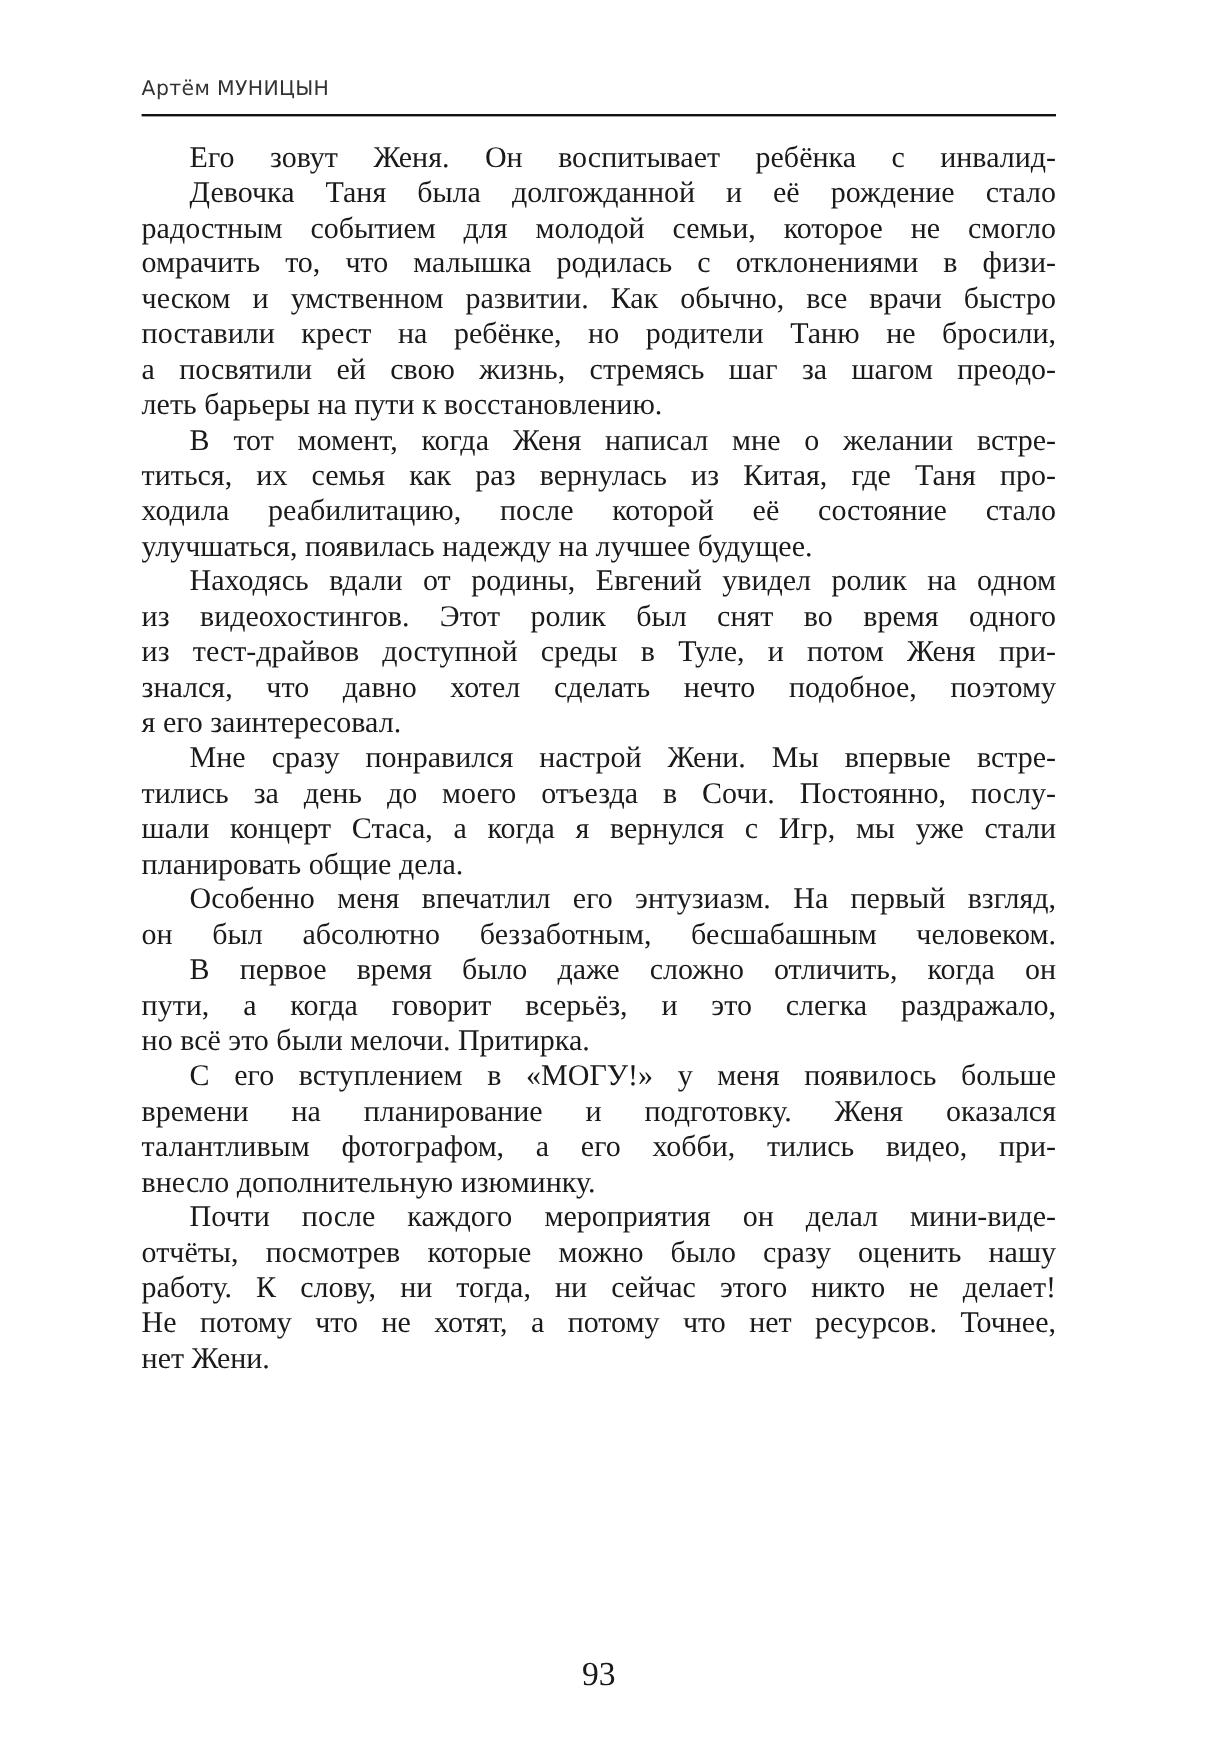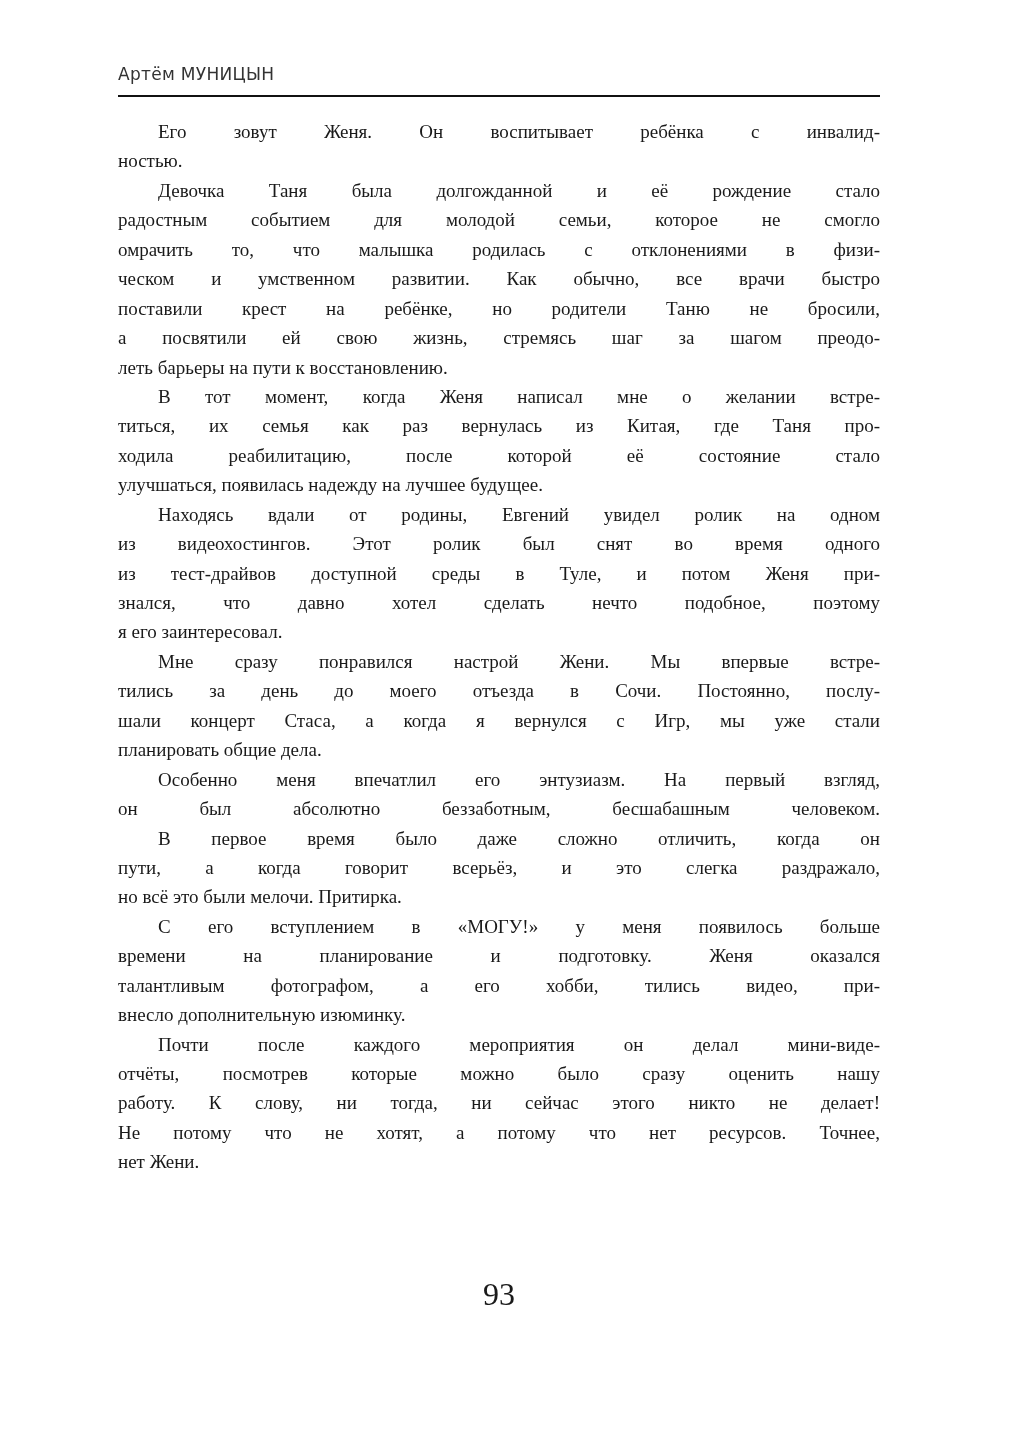--- a/index.html
+++ b/index.html
@@ -1,34 +1,33 @@
 <!DOCTYPE html>
 <html><head>
 <meta charset="utf-8">
 <style>
   html, body { margin:0; padding:0; background:#ffffff; }
   body { width:1026px; height:1455px; position:relative; overflow:hidden; font-family:"Liberation Serif", "DejaVu Serif", serif; color:#1a1a1a; }
   .header { position:absolute; left:118px; top:64px; width:762px; font-family:"DejaVu Sans", "Liberation Sans", sans-serif; font-size:17px; letter-spacing:0.3px; color:#333; }
   .rule { position:absolute; left:118px; top:95px; width:762px; height:2px; background:#111; }
   .body { position:absolute; left:118px; top:117px; width:762px; }
-  .line { height:29.45px; line-height:29.45px; font-size:19px; white-space:nowrap; text-align:justify; text-align-last:justify; overflow:visible; }
+  .line { height:29.45px; line-height:29.45px; font-size:25px; white-space:nowrap; text-align:justify; text-align-last:justify; overflow:visible; }
   .line.first { padding-left:40px; }
   .line.last { text-align-last:left; }
-  .pagenum { position:absolute; left:118px; top:1276px; width:762px; text-align:center; font-size:32px; }
+  .pagenum { position:absolute; left:118px; top:1380px; width:762px; text-align:center; font-size:28px; }
 </style>
 </head>
 <body>
 
 <div class="header">Артём МУНИЦЫН</div>
 <div class="rule"></div>
 
 <div class="body" id="body">
     <div>
       <div class="line first">Его зовут Женя. Он воспитывает ребёнка с инвалид-</div>
-      <div class="line last">ностью.</div>
     </div>
     <div>
       <div class="line first">Девочка Таня была долгожданной и её рождение стало</div>
       <div class="line">радостным событием для молодой семьи, которое не смогло</div>
       <div class="line">омрачить то, что малышка родилась с отклонениями в физи-</div>
       <div class="line">ческом и умственном развитии. Как обычно, все врачи быстро</div>
       <div class="line">поставили крест на ребёнке, но родители Таню не бросили,</div>
       <div class="line">а посвятили ей свою жизнь, стремясь шаг за шагом преодо-</div>
       <div class="line last">леть барьеры на пути к восстановлению.</div>
     </div>

